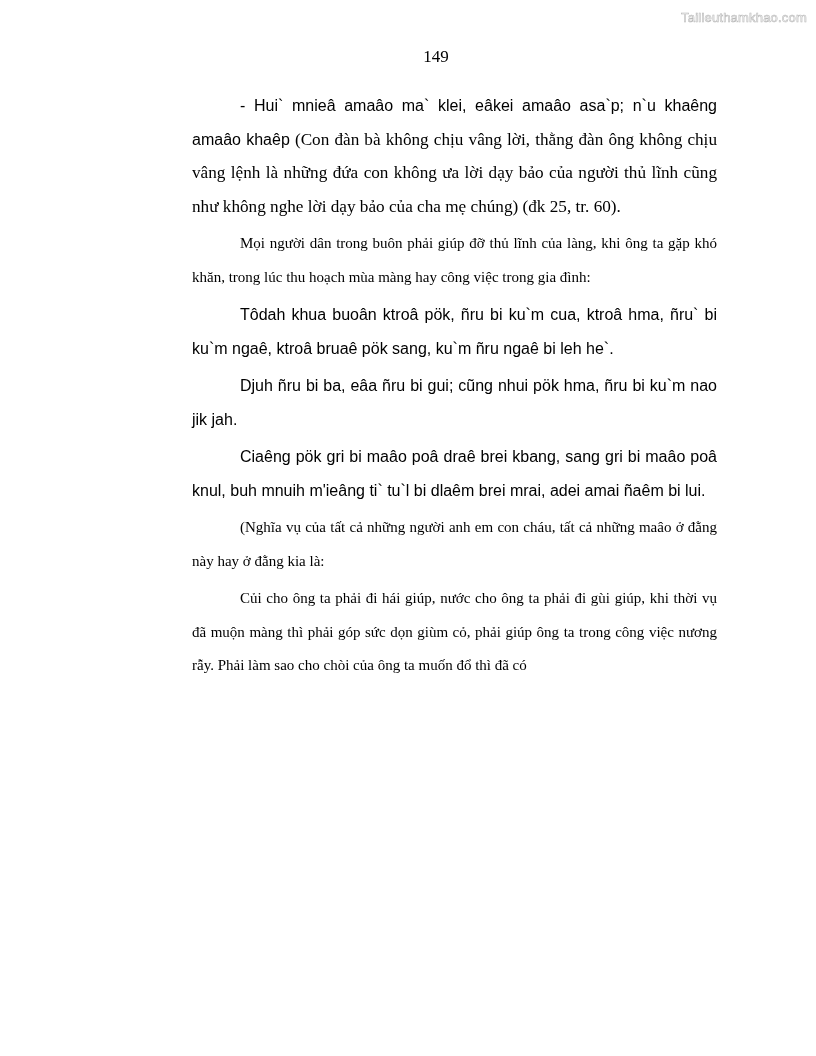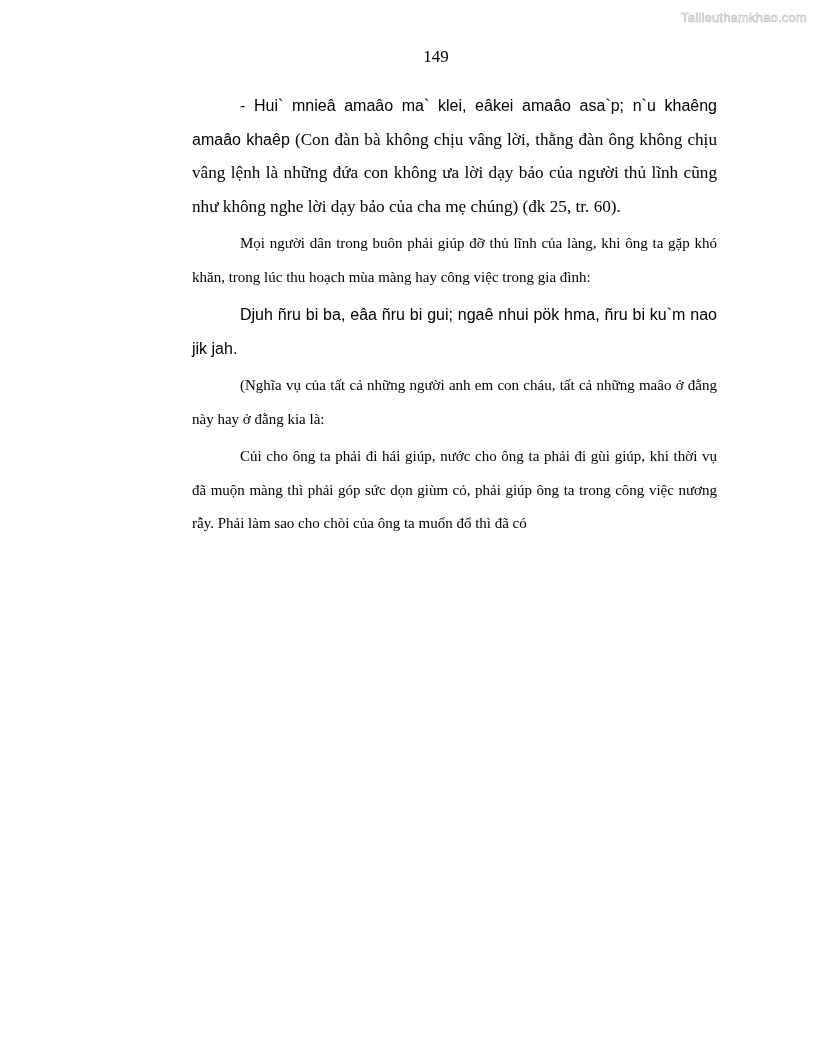--- a/index.html
+++ b/index.html
@@ -30,16 +30,18 @@
 </style>
 </head>
 <body>
 
 <div class="watermark">Tailieuthamkhao.com</div>
 <div class="page-number">149</div>
 
 <div class="content">
   <p class="para sans"><span>- Hui` mnieâ amaâo ma` klei, eâkei amaâo asa`p; n`u khaêng amaâo khaêp</span><span class="inline-serif"> (Con đàn bà không chịu vâng lời, thằng đàn ông không chịu vâng lệnh là những đứa con không ưa lời dạy bảo của người thủ lĩnh cũng như không nghe lời dạy bảo của cha mẹ chúng) (đk 25, tr. 60).</span></p>
   <p class="para serif">Mọi người dân trong buôn phải giúp đỡ thủ lĩnh của làng, khi ông ta gặp khó khăn, trong lúc thu hoạch mùa màng hay công việc trong gia đình:</p>
-  <p class="para sans">Djuh ñru bi ba, eâa ñru bi gui; ngaê nhui pök hma, ñru bi ku`m nao jik jah.</p>
+  <p class="para sans">Tôdah khua buoân ktroâ pök, ñru bi ku`m cua, ktroâ hma, ñru` bi ku`m ngaê, ktroâ bruaê pök sang, ku`m ñru ngaê bi leh he`.</p>
+  <p class="para sans">Djuh ñru bi ba, eâa ñru bi gui; cũng nhui pök hma, ñru bi ku`m nao jik jah.</p>
+  <p class="para sans">Ciaêng pök gri bi maâo poâ draê brei kbang, sang gri bi maâo poâ knul, buh mnuih m'ieâng ti` tu`l bi dlaêm brei mrai, adei amai ñaêm bi lui.</p>
   <p class="para serif">(Nghĩa vụ của tất cả những người anh em con cháu, tất cả những maâo ở đằng này hay ở đằng kia là:</p>
   <p class="para serif">Củi cho ông ta phải đi hái giúp, nước cho ông ta phải đi gùi giúp, khi thời vụ đã muộn màng thì phải góp sức dọn giùm cỏ, phải giúp ông ta trong công việc nương rẫy. Phải làm sao cho chòi của ông ta muốn đổ thì đã có</p>
 </div>
 
 </body></html>

